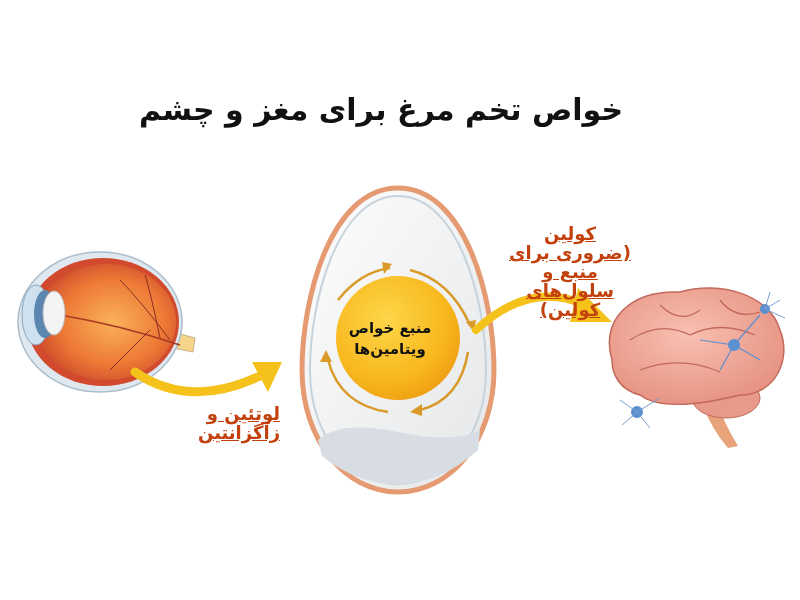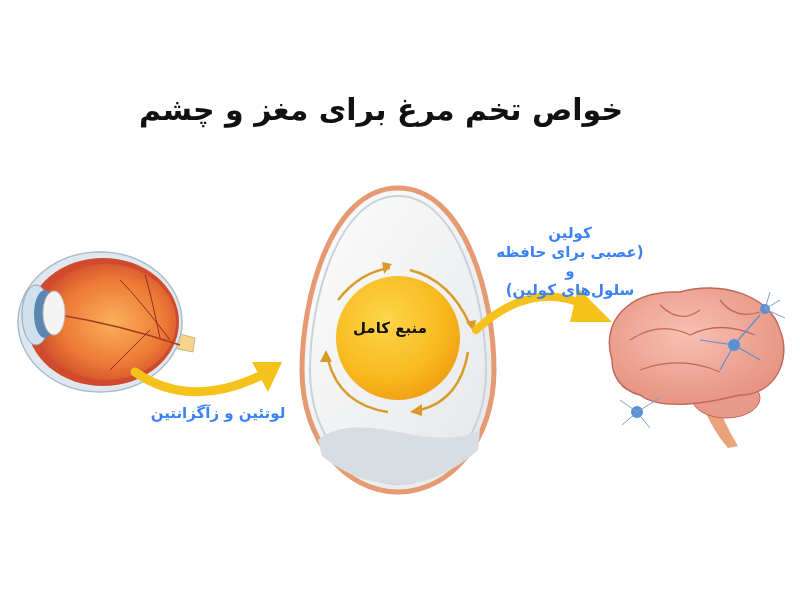--- a/index.html
+++ b/index.html
@@ -1,18 +1,18 @@
 <!DOCTYPE html>
 <html><head>
 <meta charset="utf-8">
 <style>
   html, body { margin:0; padding:0; }
   body { width:800px; height:600px; background:#ffffff; position:relative; overflow:hidden; font-family:"DejaVu Sans", sans-serif; }
   .title { position:absolute; top:92px; left:0; width:762px; text-align:center; font-size:30px; font-weight:bold; color:#111; direction:rtl; }
-  .label { position:absolute; direction:rtl; text-align:center; font-weight:bold; color:#3b82f6; font-size:15px; line-height:19px; }
+  .label { position:absolute; direction:rtl; text-align:center; font-weight:bold; color:#c2410c; font-size:18px; line-height:19px;text-decoration:underline; }
   .label .sub { display:block; }
   svg { position:absolute; left:0; top:0; }
   .yolk-text { position:absolute; left:330px; top:318px; width:120px; text-align:center; direction:rtl; font-weight:bold; font-size:15px; line-height:21px; color:#111; }
 </style>
 </head>
 <body>
 
 <div class="title">خواص تخم مرغ برای مغز و چشم</div>
 
 <svg width="800" height="600" viewBox="0 0 800 600">
@@ -83,24 +83,25 @@
     <circle cx="734" cy="345" r="6" fill="#5b8fd0"></circle>
     <path d="M734 345 L760 315 M734 345 L700 340 M734 345 L720 370 M734 345 L760 360" stroke="#5b8fd0" stroke-width="1.2"></path>
     <circle cx="765" cy="309" r="5" fill="#5b8fd0"></circle>
     <path d="M765 309 L780 300 M765 309 L770 292 M765 309 L785 318" stroke="#7aa2d6" stroke-width="1"></path>
     <circle cx="637" cy="412" r="6" fill="#5b8fd0"></circle>
     <path d="M637 412 L620 400 M637 412 L622 425 M637 412 L650 428 M637 412 L660 398" stroke="#7aa2d6" stroke-width="1"></path>
   </g>
 </svg>
 
 <div class="yolk-text">
-  <span style="display:block">منبع کامل</span>
+  <span style="display:block">منبع خواص</span>
+  <span style="display:block">ویتامین‌ها</span>
 </div>
 
-<div class="label" style="left:148px; top:404px; width:140px;">
+<div class="label" style="left:140px; top:404px; width:140px;text-align:right;">
   <span class="sub">لوتئین و زآگزانتین</span>
 </div>
 
 <div class="label" style="left:495px; top:224px; width:150px;">
   <span class="sub">کولین</span>
-  <span class="sub">(عصبی برای حافظه و</span>
+  <span class="sub">(ضروری برای منبع و</span>
   <span class="sub">سلول‌های کولین)</span>
 </div>
 
 </body></html>

